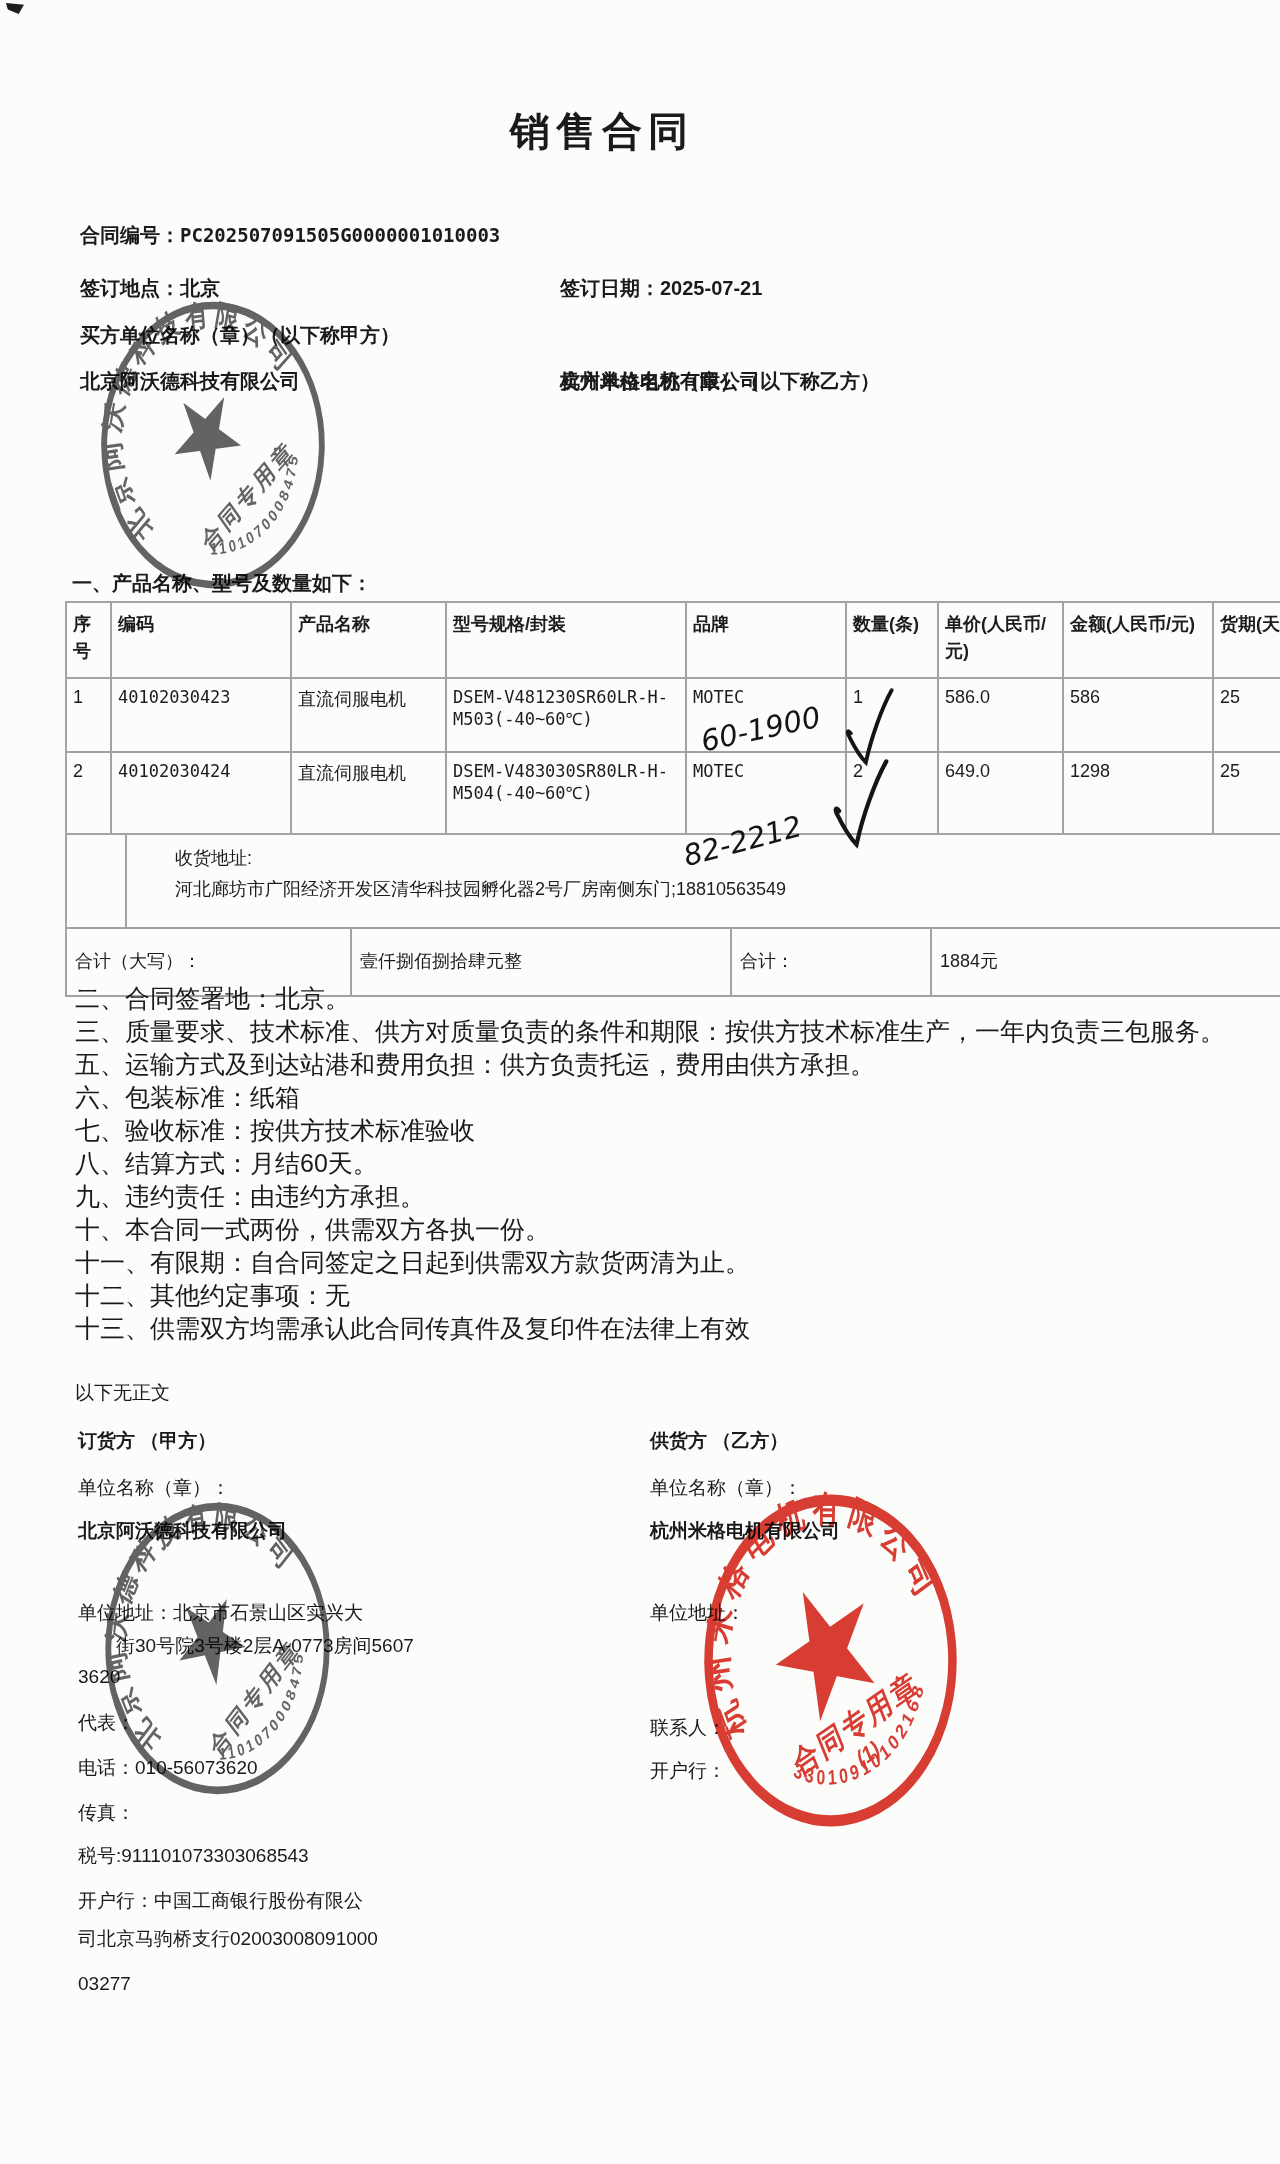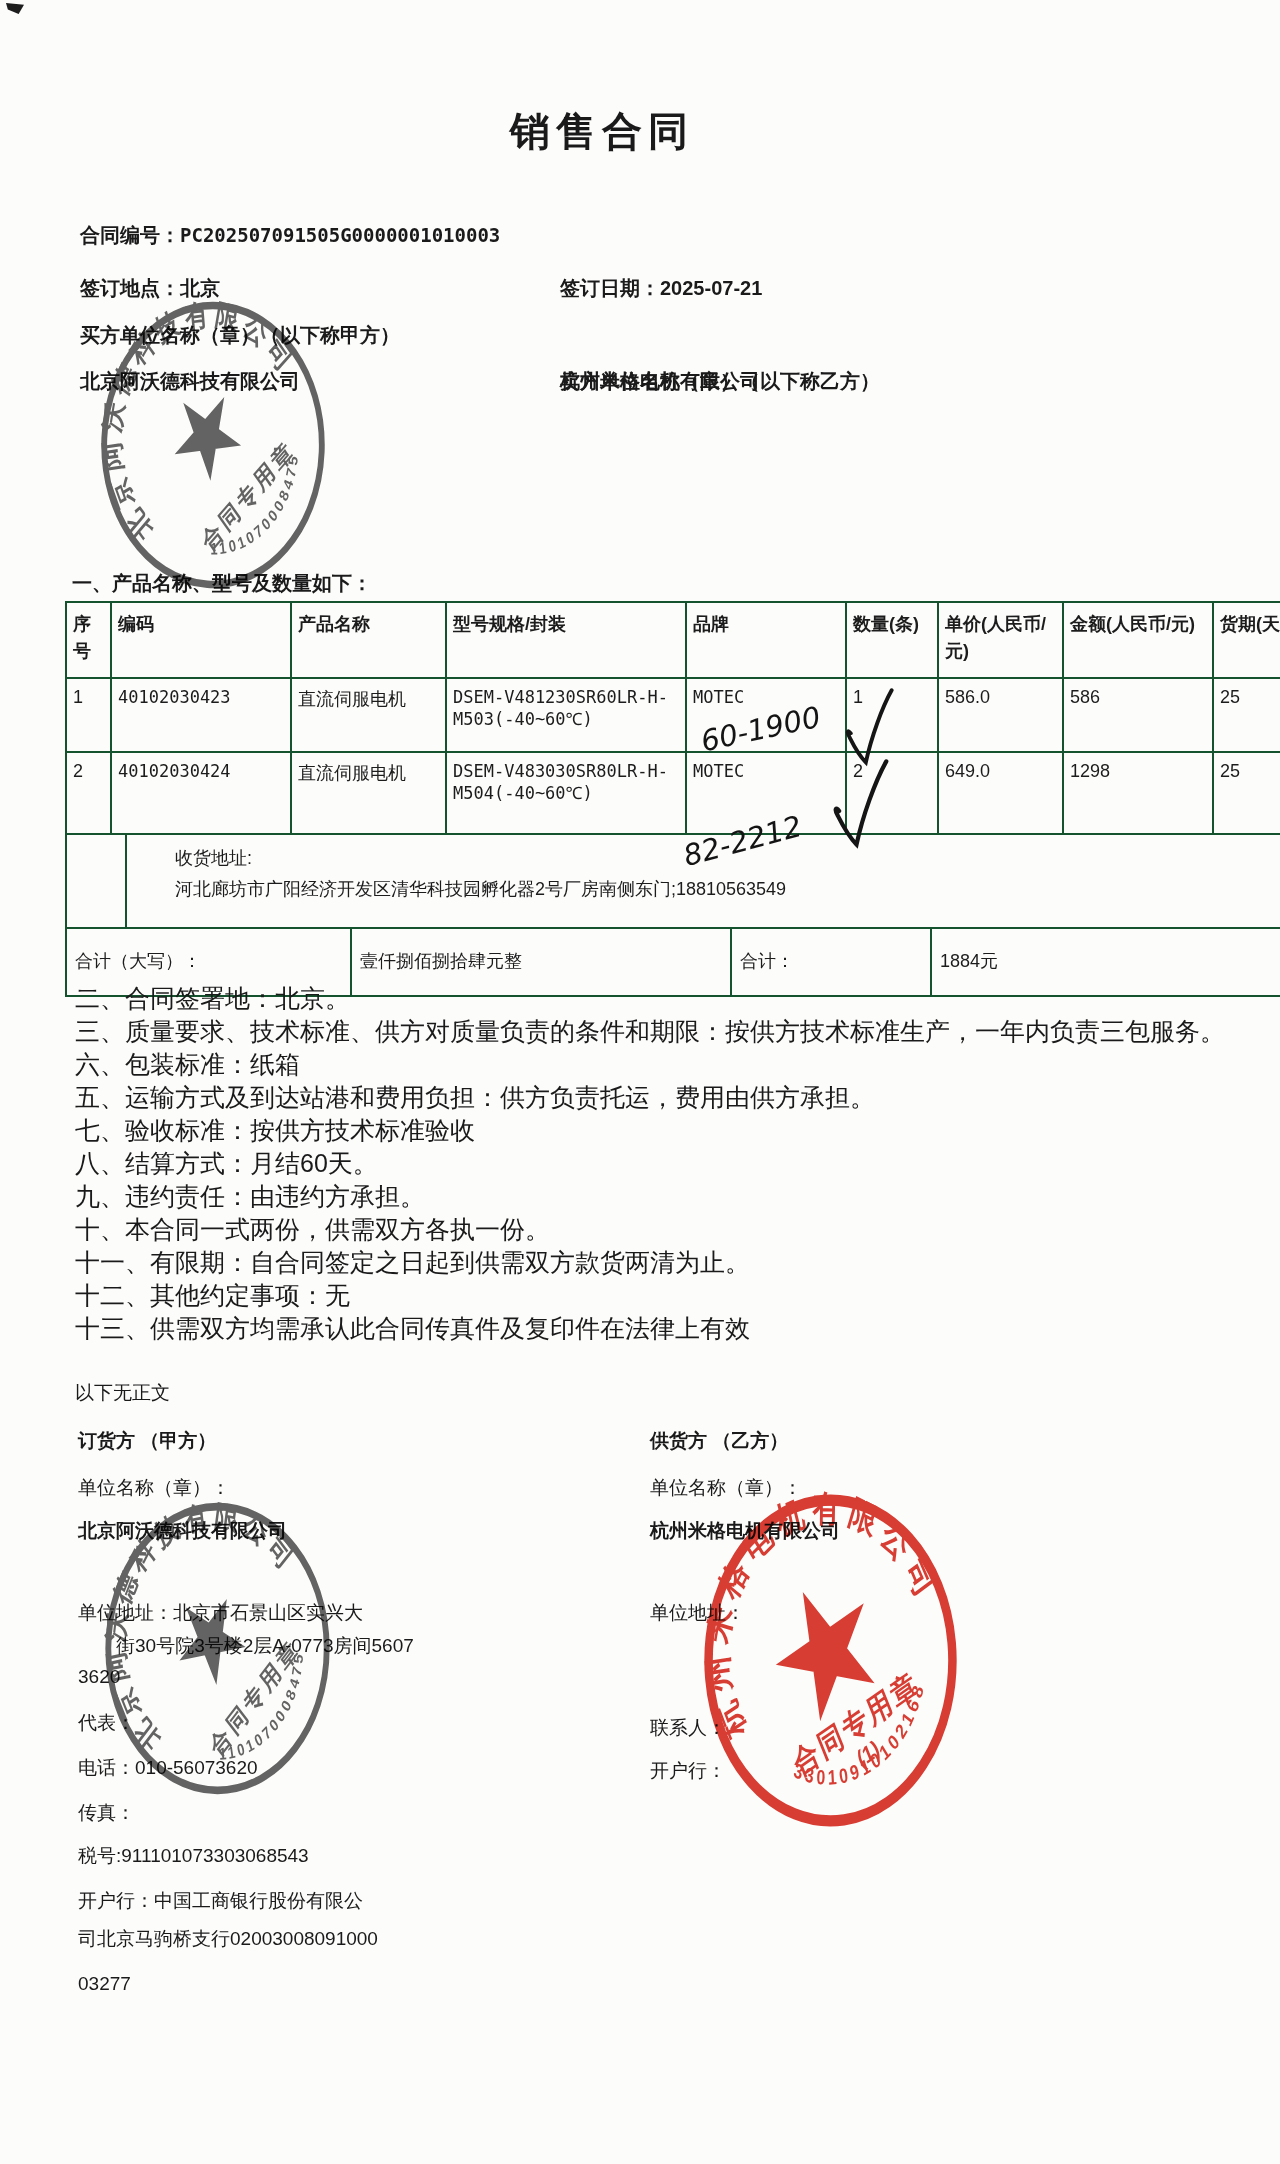--- a/index.html
+++ b/index.html
@@ -13,21 +13,21 @@
   
   .title{position:absolute;top:104px;left:0;width:1204px;text-align:center;
     font-size:40px;font-weight:700;letter-spacing:6px;}
   
   .meta{font-size:20px;font-weight:700;}
   
   .tblwrap{position:absolute;left:65px;top:601px;width:1227px;z-index:1;}
   table{border-collapse:collapse;table-layout:fixed;width:1227px;
     font-size:18px;color:#1c1c1c;}
   table.t2,table.t3{margin-top:-2px;}
-  th,td{border:2px solid #14532d;vertical-align:top;padding:8px 6px;
+  th,td{border:2px solid #a3a3a3;vertical-align:top;padding:8px 6px;
     text-align:left;font-weight:400;overflow:hidden;}
   th{font-weight:700;line-height:1.5;}
   .t1 th{height:58px;}
   .r1 td{height:56px;}
   .r2 td{height:64px;}
   td.mono, .num{font-family:"DejaVu Sans Mono","Liberation Mono",monospace;font-size:17px;}
   .addr-cell{padding-left:48px;line-height:1.7;}
   .t3 td{height:26px;padding:20px 8px;}
   
   .clauses{position:absolute;left:75px;top:982px;font-size:25px;line-height:33px;z-index:1;}
@@ -162,22 +162,22 @@
 <svg class="check" style="left:838px;top:686px;" width="60" height="86" viewBox="0 0 50 80">
   <path d="M9,44 C6,40 5,43 8,48 C13,58 18,66 23,71 C28,48 38,20 47,4" fill="none" stroke="#151515" stroke-width="3.6" stroke-linecap="round"></path>
 </svg>
 <svg class="check" style="left:828px;top:756px;" width="62" height="100" viewBox="0 0 50 80">
   <path d="M9,44 C6,40 5,43 8,48 C13,58 18,66 23,71 C28,48 38,20 47,4" fill="none" stroke="#151515" stroke-width="3.4" stroke-linecap="round"></path>
 </svg>
 
 <div class="clauses">
   <div>二、合同签署地：北京。</div>
   <div>三、质量要求、技术标准、供方对质量负责的条件和期限：按供方技术标准生产，一年内负责三包服务。</div>
+  <div>五、运输方式及到达站港和费用负担：供方负责托运，费用由供方承担。</div>
   <div>六、包装标准：纸箱</div>
-  <div>五、运输方式及到达站港和费用负担：供方负责托运，费用由供方承担。</div>
   <div>七、验收标准：按供方技术标准验收</div>
   <div>八、结算方式：月结60天。</div>
   <div>九、违约责任：由违约方承担。</div>
   <div>十、本合同一式两份，供需双方各执一份。</div>
   <div>十一、有限期：自合同签定之日起到供需双方款货两清为止。</div>
   <div>十二、其他约定事项：无</div>
   <div>十三、供需双方均需承认此合同传真件及复印件在法律上有效</div>
 </div>
 <div class="nomore">以下无正文</div>
 

